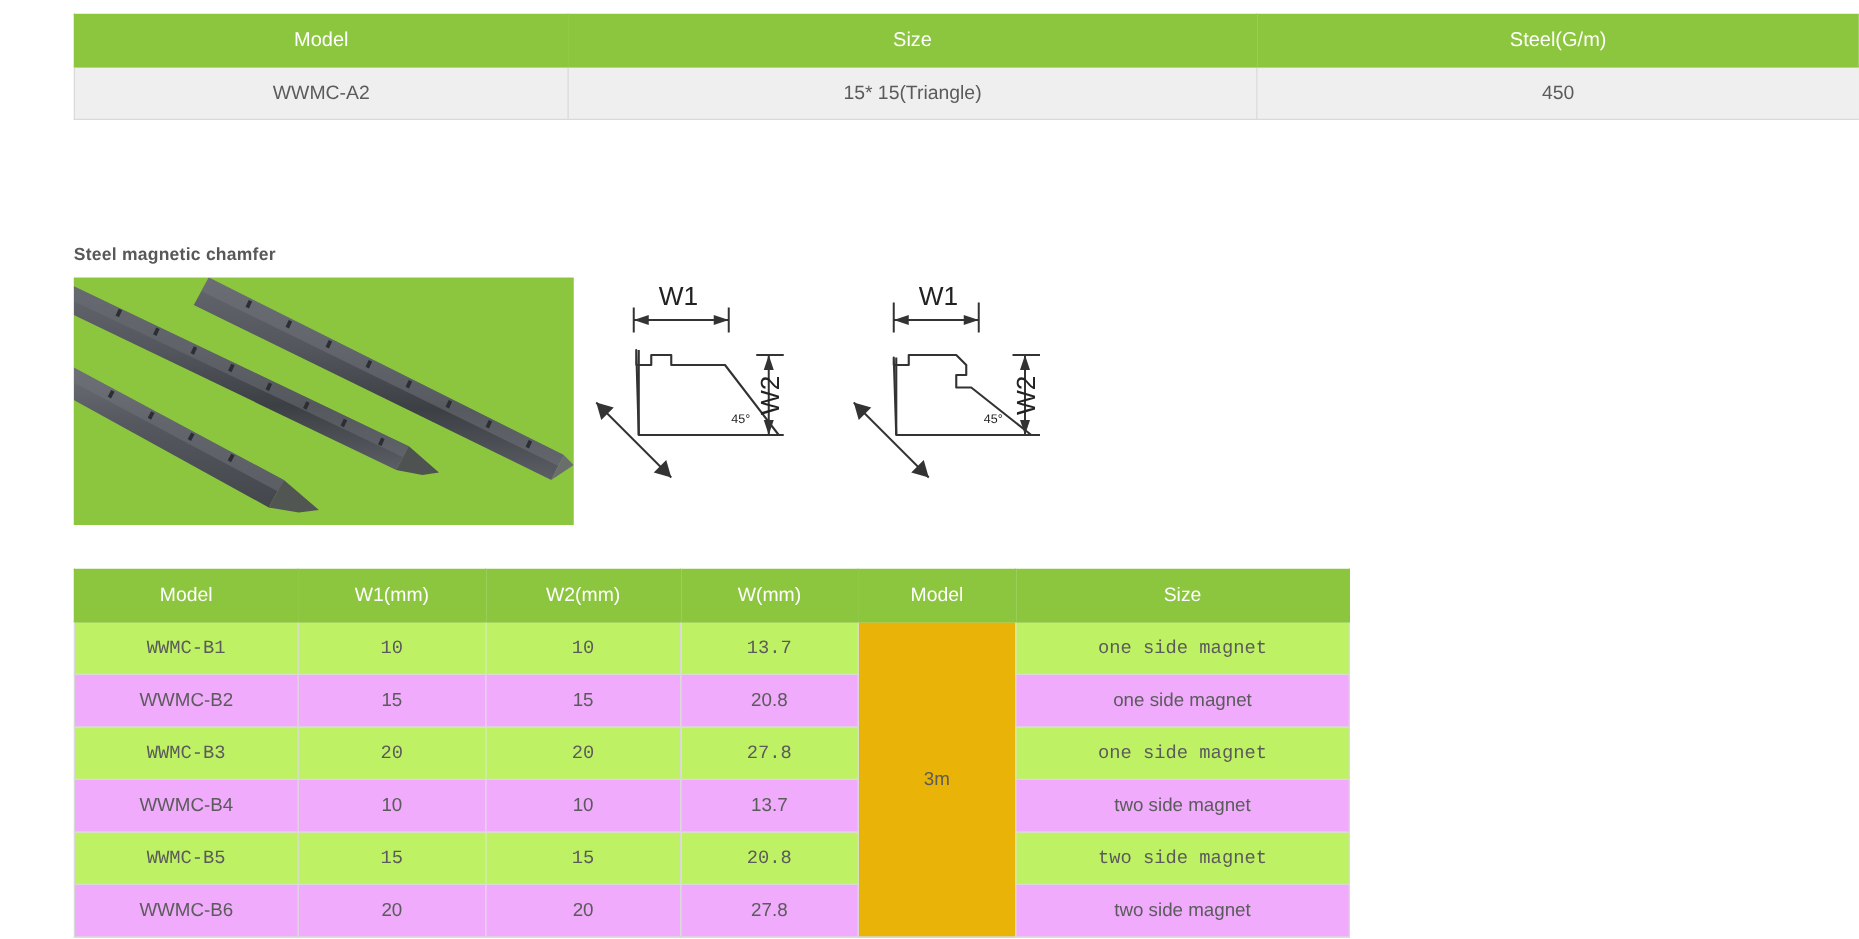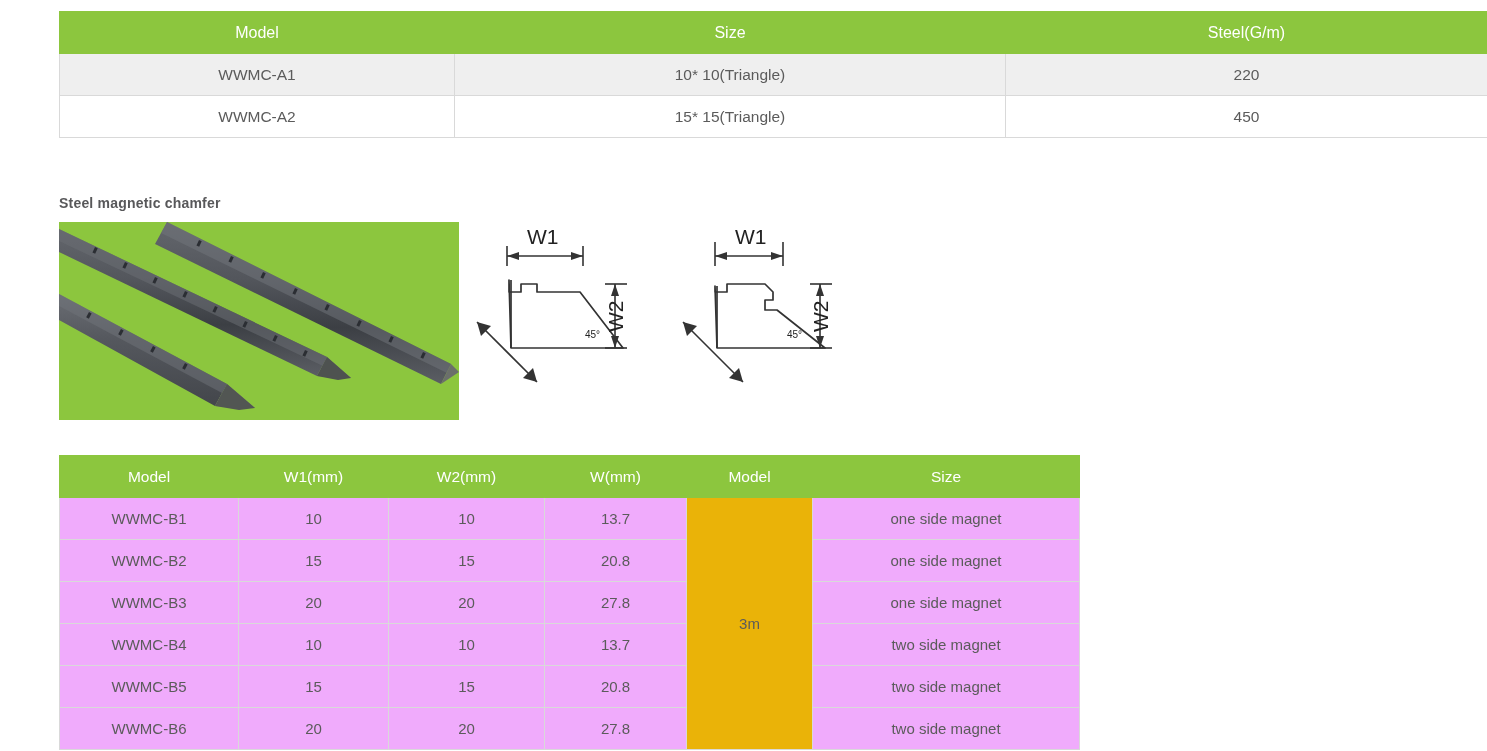--- a/index.html
+++ b/index.html
@@ -99,21 +99,21 @@
     font-size: 15px;
     font-weight: normal;
     color: #5b5b5b;
   }
   #table-two thead th {
     background: #8cc63e;
     color: #ffffff;
     font-size: 15.5px;
     border: 1px solid #8cc63e;
   }
-  #table-two tbody td.shaded { background: #f0abfc; }
+  #table-two tbody td.shaded { background: #bef264; font-family: Liberation Mono, monospace; }
   #table-two tbody td.plain { background: #f0abfc; }
   #table-two td.length-cell { background: #eab308; }
   .t2-c0 { width: 179px; }
   .t2-c1 { width: 150px; }
   .t2-c2 { width: 156px; }
   .t2-c3 { width: 142px; }
   .t2-c4 { width: 126px; }
   .t2-c5 { width: 267px; }
 </style>
 </head>
@@ -126,25 +126,20 @@
       <col class="t1-c2">
   </colgroup>
   <thead>
     <tr>
       <th>Model</th>
       <th>Size</th>
       <th>Steel(G/m)</th>
     </tr>
   </thead>
   <tbody>
-    <tr>
-      <td>WWMC-A1</td>
-      <td>10* 10(Triangle)</td>
-      <td>220</td>
-    </tr>
     <tr>
       <td>WWMC-A2</td>
       <td>15* 15(Triangle)</td>
       <td>450</td>
     </tr>
   </tbody>
 </table>
 
 <div id="section-title">Steel magnetic chamfer</div>
 

